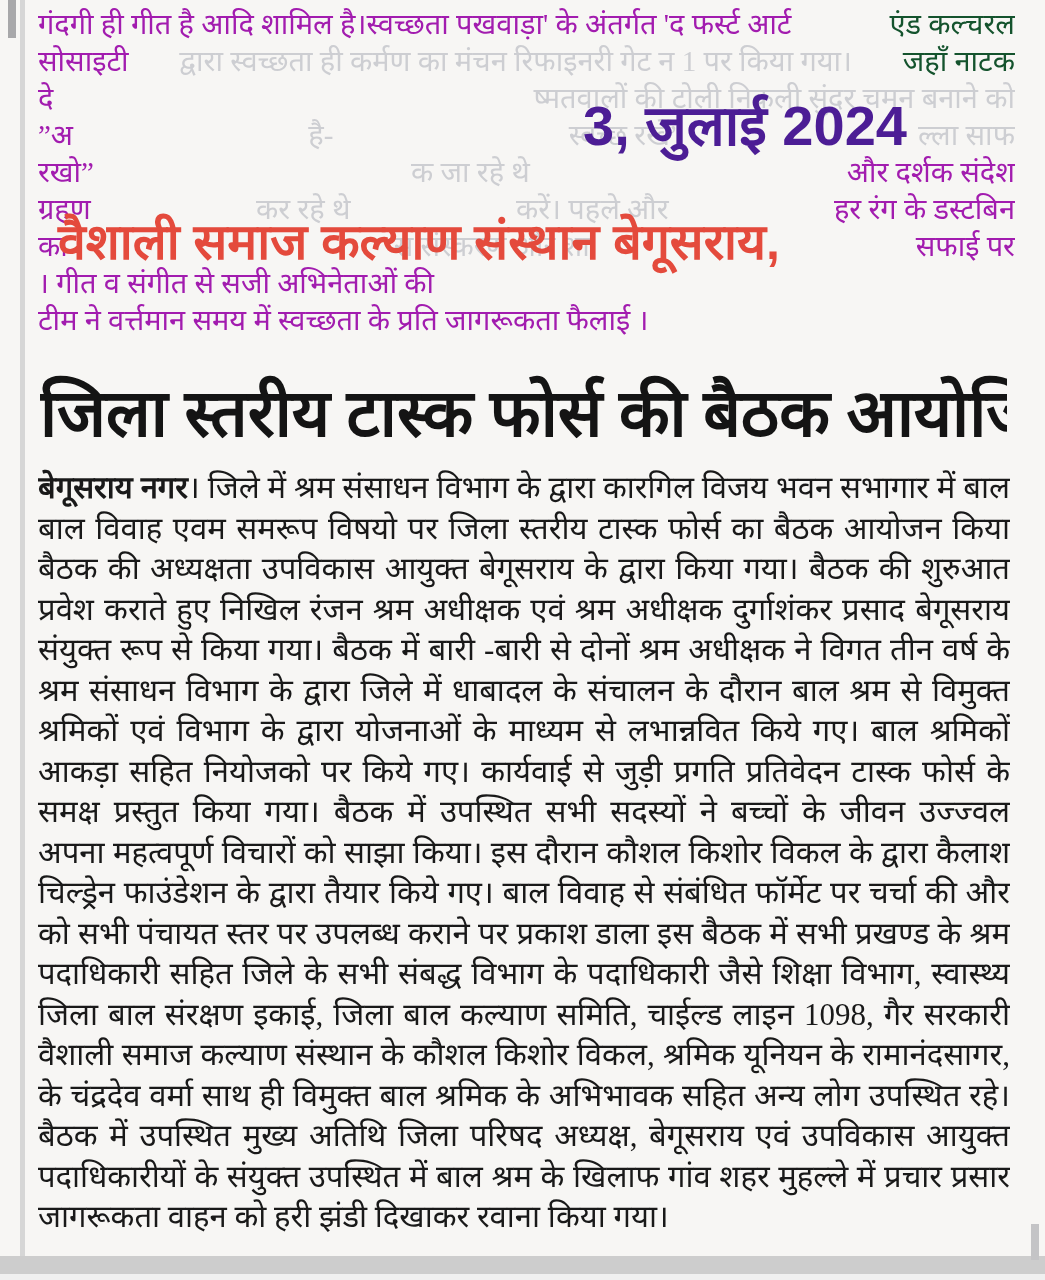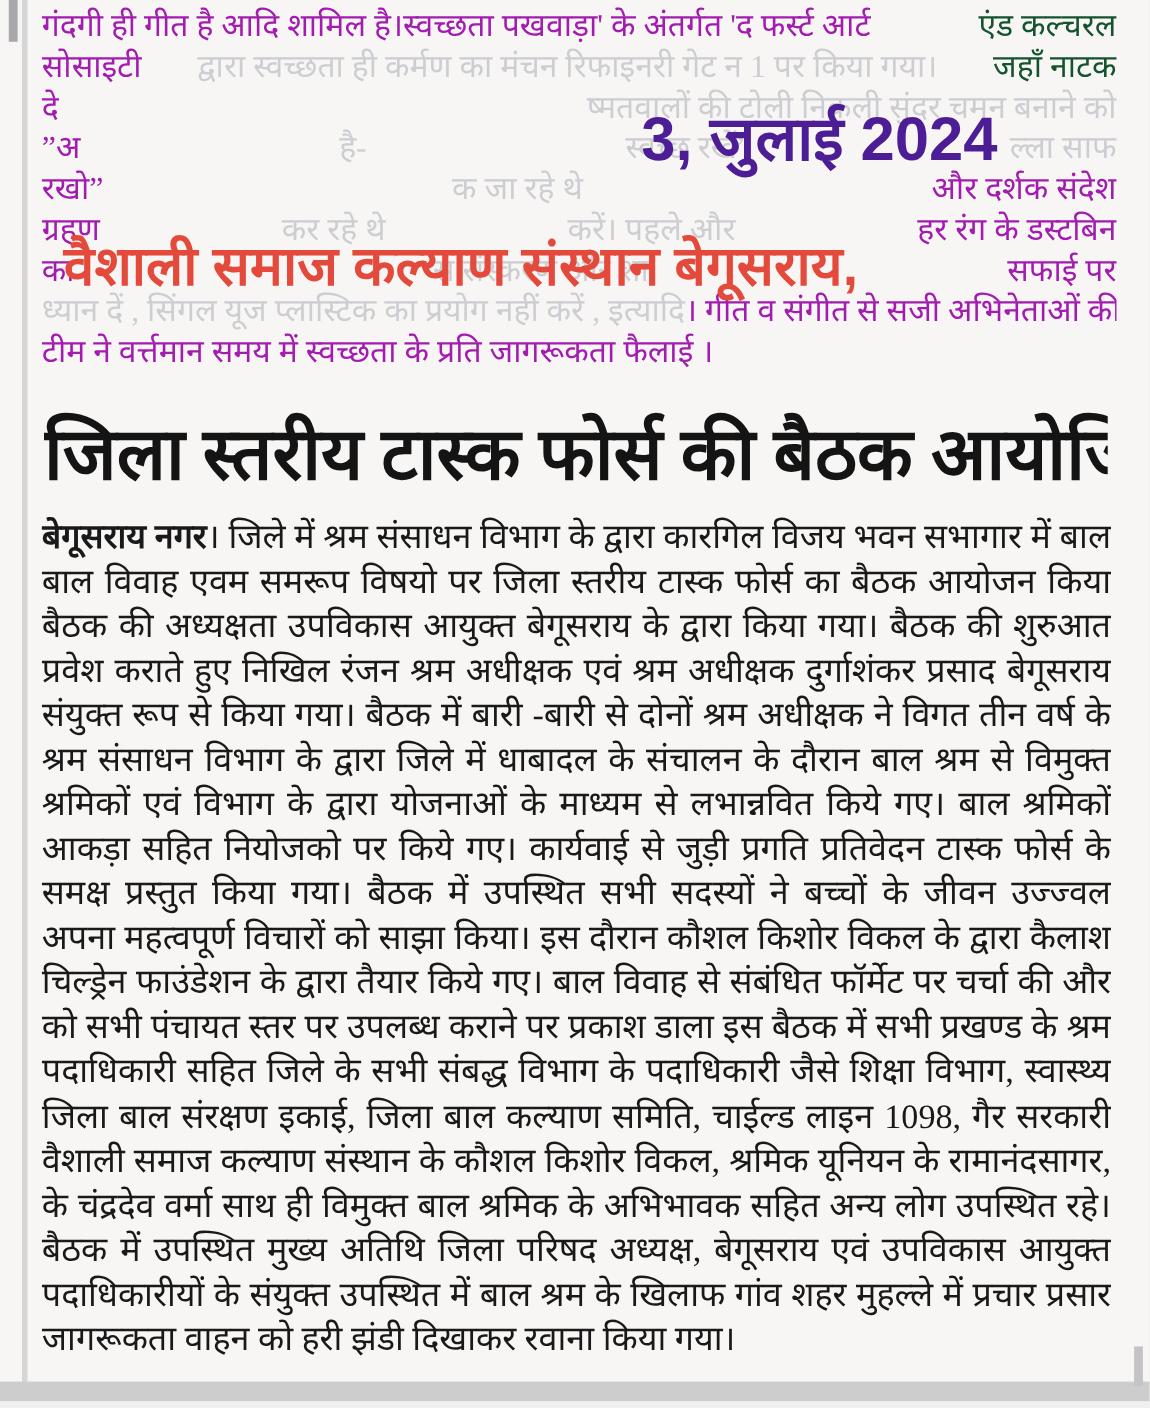--- a/index.html
+++ b/index.html
@@ -107,21 +107,20 @@
         <span class="shade-l">कर रहे थे</span>
         <span class="shade-l">करें। पहले और</span>
         <span class="shade-m">हर रंग के डस्टबिन</span>
       </div>
       <div class="bg-line">
         <span class="shade-m">का</span>
         <span class="shade-l">स संस्करण और शा</span>
         <span class="shade-m">सफाई पर</span>
       </div>
       <div class="bg-line">
-        <span class="shade-l">ध्यान दें , सिंगल यूज प्लास्टिक का प्रयोग नहीं करें , इत्यादि</span>
         <span class="shade-m">। गीत व संगीत से सजी अभिनेताओं की</span>
       </div>
       <div class="bg-line">
         <span class="shade-m">टीम ने वर्त्तमान समय में स्वच्छता के प्रति जागरूकता फैलाई ।</span>
       </div>
     </div>
 
   <div class="scan-left-line"></div>
   <div class="scan-corner-mark"></div>
 

